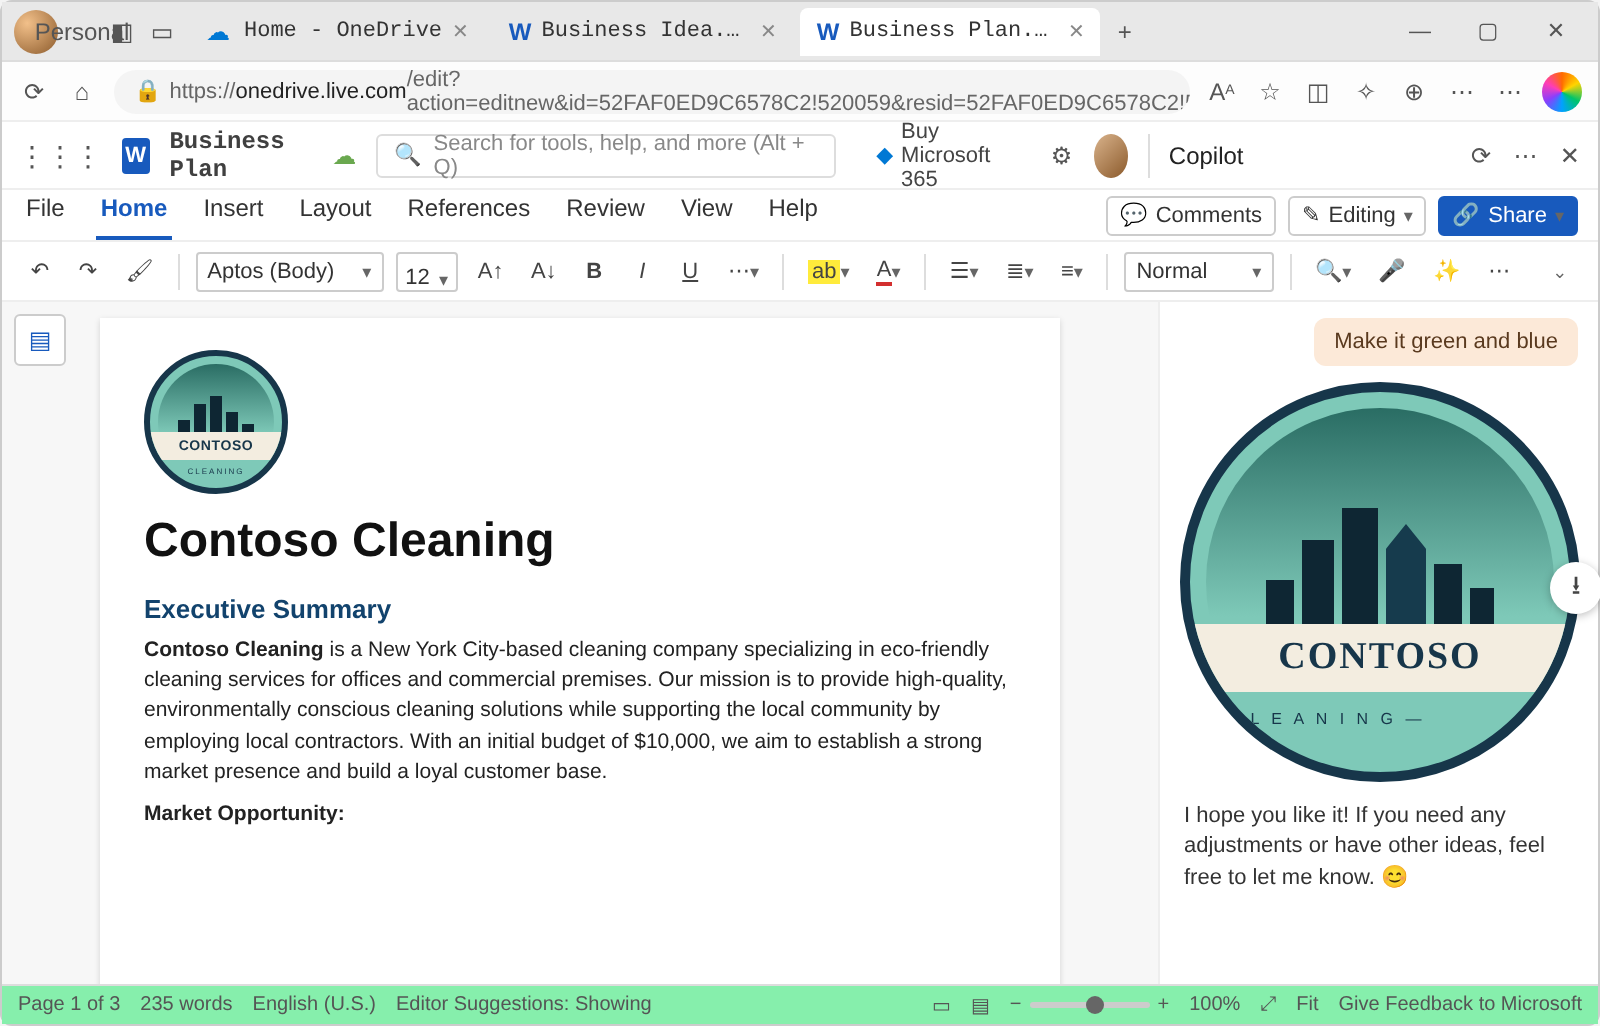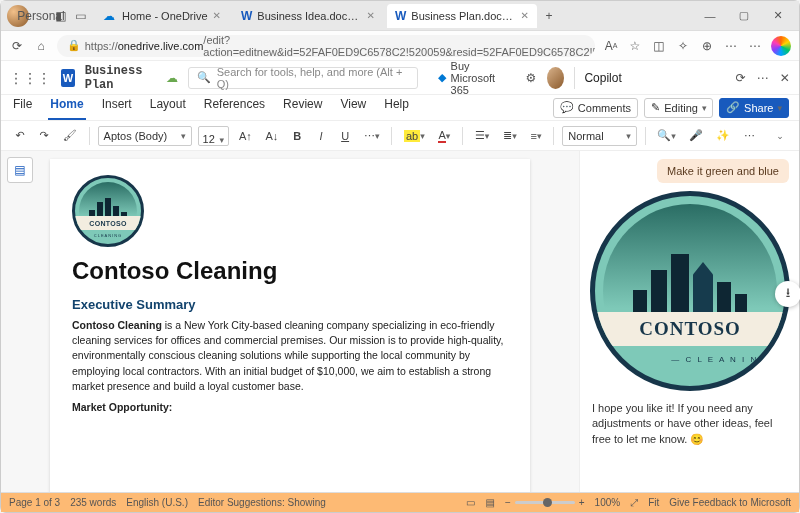--- a/index.html
+++ b/index.html
@@ -4,21 +4,21 @@
 <style>
   * { box-sizing: border-box; margin: 0; padding: 0; font-family: "Segoe UI", Arial, sans-serif; }
   body { width: 800px; height: 513px; overflow: hidden; background: #f3f3f3; }
   .window { width: 800px; height: 513px; display: flex; flex-direction: column; border: 1px solid #ccc; background: #fff; border-radius: 6px; }
   
   .titlebar { height: 30px; background: #e8e8e8; display: flex; align-items: center; padding: 0 6px; gap: 4px; font-size: 11px; border-bottom: 1px solid #ddd; }
   .profile { width: 22px; height: 22px; border-radius: 50%; background: radial-gradient(circle at 30% 30%, #f2c08a, #8b5a2b); }
   .tb-ic { width: 16px; height: 16px; display: inline-flex; align-items: center; justify-content: center; color: #555; font-size: 12px; }
   .tab { height: 24px; display: flex; align-items: center; gap: 5px; padding: 0 8px; border-radius: 4px 4px 0 0; max-width: 150px; overflow: hidden; white-space: nowrap; cursor: pointer; }
   .tab.active { background: #fff; }
-  .tab .tabtxt { font-size: 11px; color: #333; overflow: hidden; text-overflow: ellipsis; }
+  .tab .tabtxt { font-size: 11px; color: #333; overflow: hidden; text-overflow: ellipsis; font-family: Liberation Mono, monospace; }
   .tab .closetab { font-size: 10px; color: #888; }
   .icon-onedrive { color:#0078d4; }
   .icon-word { color:#185abd; font-weight:bold; }
   .spacer { flex: 1; }
   .winbtn { width: 30px; height: 100%; display:flex; align-items:center; justify-content:center; color:#555; font-size:11px; }
   
   .addrbar { height: 30px; background: #fdfdfd; display: flex; align-items: center; padding: 0 8px; gap: 8px; font-size: 12px; color: #555; border-bottom:1px solid #eee; }
   .addr-ic { width:16px; height:16px; display:inline-flex; align-items:center; justify-content:center; cursor:pointer; }
   .url { flex:1; background:#f4f4f4; border-radius:12px; height:22px; display:flex; align-items:center; padding:0 10px; overflow:hidden; color:#666; font-size:11px; }
   .url span.host { color:#222; }
@@ -74,26 +74,26 @@
   
   .copanel { width:220px; border-left:1px solid #eee; display:flex; flex-direction:column; background:#fff; position:relative; }
   .comsg-user { align-self:flex-end; background:#fce9d8; color:#5a3a1f; font-size:11px; padding:6px 10px; border-radius:6px; margin:8px 10px 8px auto; max-width:160px; }
   .coimg-wrap { padding:0 10px; position:relative; }
   .logo-lg { width:200px; height:200px; border-radius:50%; background:#7ec9b8; border:5px solid #17364a; margin:0 auto; position:relative; overflow:hidden; }
   .logo-lg .sky { position:absolute; inset:8px; border-radius:50%; background:linear-gradient(#2a6d64,#7ec9b8 60%); }
   .logo-lg .bld { position:absolute; bottom:62px; left:24px; right:24px; height:72px; display:flex; align-items:flex-end; gap:4px; justify-content:center; }
   .logo-lg .bld span{ background:#0e2633; }
   .logo-lg .bld span:nth-child(1){width:14px;height:34px;} .logo-lg .bld span:nth-child(2){width:16px;height:54px;} .logo-lg .bld span:nth-child(3){width:18px;height:70px;} .logo-lg .bld span:nth-child(4){width:20px;height:62px; background:#163b4d; clip-path:polygon(50% 0,100% 20%,100% 100%,0 100%,0 20%);} .logo-lg .bld span:nth-child(5){width:14px;height:42px;} .logo-lg .bld span:nth-child(6){width:12px;height:30px;}
   .logo-lg .band { position:absolute; bottom:40px; left:0; right:0; height:34px; background:#f3ede0; display:flex; align-items:center; justify-content:center; font-size:19px; font-weight:900; letter-spacing:1px; color:#17364a; font-family:Georgia,serif; }
-  .logo-lg .sub { position:absolute; bottom:22px; left:16px; right:0; text-align:right; font-size:8px; letter-spacing:2px; color:#17364a; }
+  .logo-lg .sub { position:absolute; bottom:22px; left:4px; right:0; text-align:left; font-size:8px; letter-spacing:2px; color:#17364a; }
   .dlbtn { position:absolute; right:-2px; top:90px; width:26px; height:26px; border-radius:50%; background:#fff; box-shadow:0 1px 4px rgba(0,0,0,0.25); display:flex; align-items:center; justify-content:center; font-size:13px; color:#444; }
   .cotext { font-size:11px; color:#333; padding:10px 12px 4px; line-height:1.4; }
   .coemoji { font-size:11px; }
   
-  .status { height:20px; border-top:1px solid #ddd; background:#fdba74; display:flex; align-items:center; gap:10px; padding:0 8px; font-size:10px; color:#555; }
+  .status { height:20px; border-top:1px solid #ddd; background:#86efac; display:flex; align-items:center; gap:10px; padding:0 8px; font-size:10px; color:#555; }
   .status .spacer { flex:1; }
   .zoom { display:flex; align-items:center; gap:4px; }
   .ztrack { width:60px; height:3px; background:#ccc; position:relative; border-radius:2px; }
   .zthumb { position:absolute; top:-3px; left:28px; width:9px; height:9px; border-radius:50%; background:#666; }
 </style>
 </head>
 <body>
 
 <div class="window">
 

